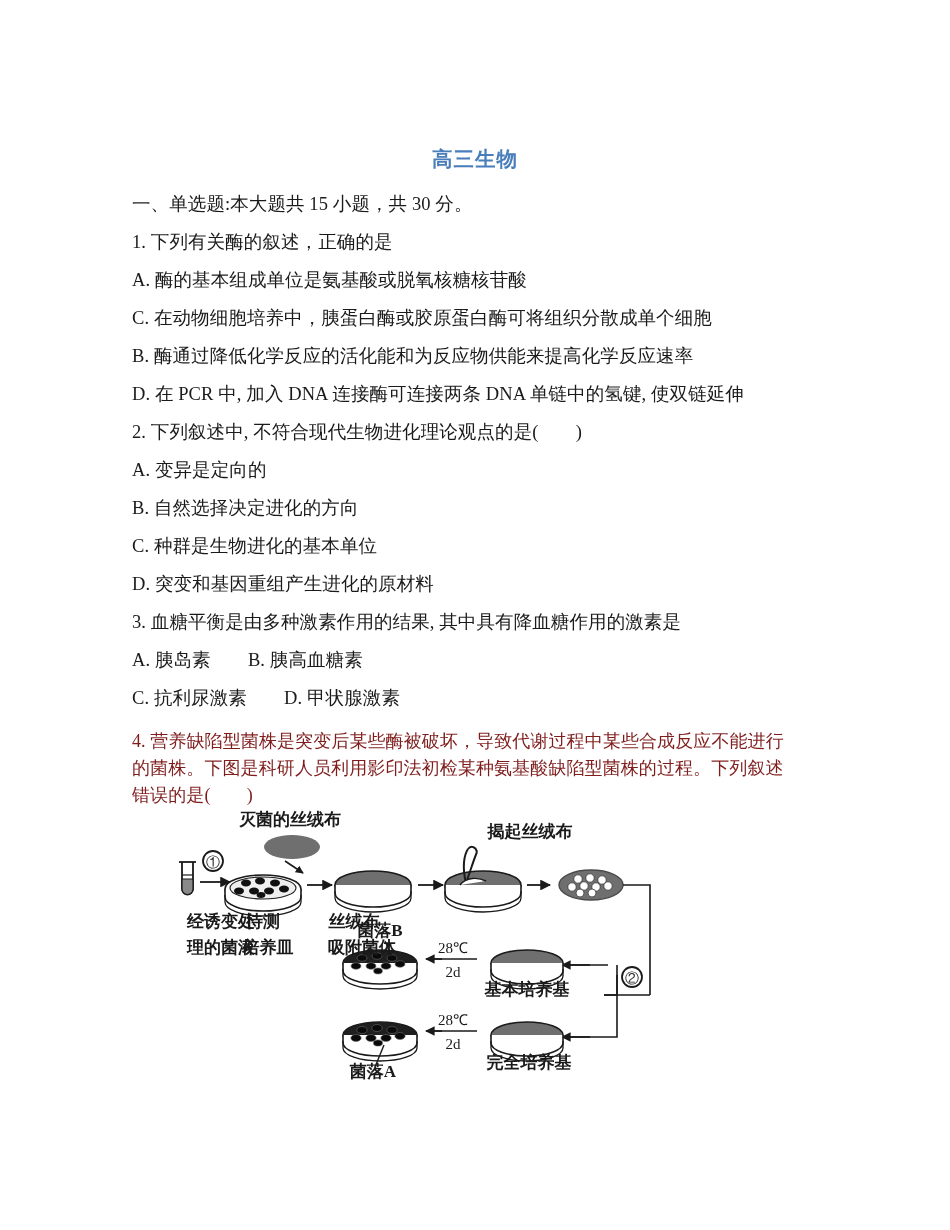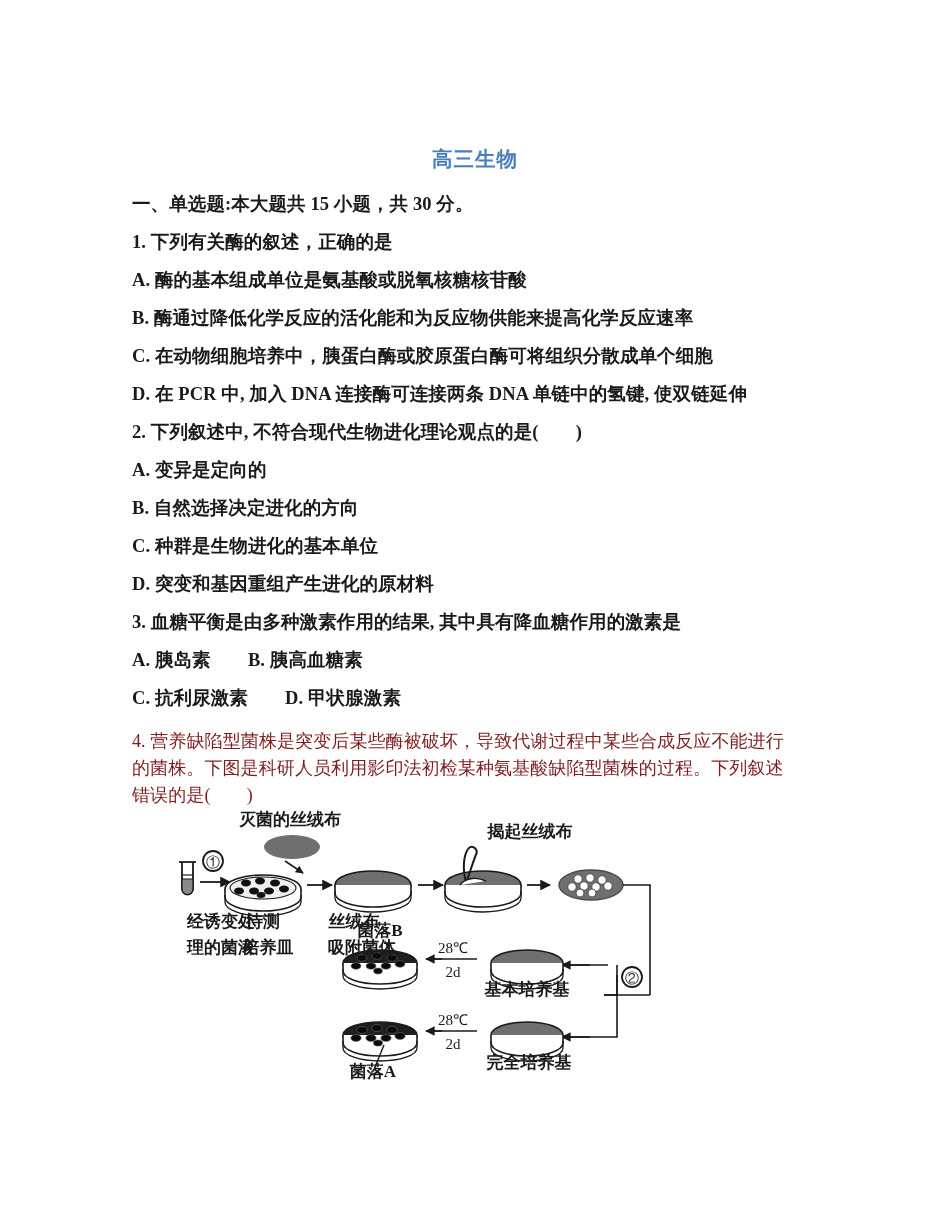--- a/index.html
+++ b/index.html
@@ -46,21 +46,20 @@
     top: 185px;
     width: 690px;
   }
 
   .line {
     font-size: 18.5px;
     line-height: 38px;
     white-space: nowrap;
     color: #1a1a1a;
     letter-spacing: 0.1px;
-    font-weight: bold;
   }
 
   .para {
     font-size: 18px;
     line-height: 27px;
     color: #7f1d1d;
     width: 700px;
     letter-spacing: 0.1px;
   }
 
@@ -81,22 +80,22 @@
 <div class="page">
 
   <div class="doc-title">高三生物</div>
 
   <div class="body-block">
 
     <div class="line">一、单选题:本大题共 15 小题，共 30 分。</div>
 
     <div class="line">1. 下列有关酶的叙述，正确的是</div>
     <div class="line">A. 酶的基本组成单位是氨基酸或脱氧核糖核苷酸</div>
+    <div class="line">C. 在动物细胞培养中，胰蛋白酶或胶原蛋白酶可将组织分散成单个细胞</div>
     <div class="line">B. 酶通过降低化学反应的活化能和为反应物供能来提高化学反应速率</div>
-    <div class="line">C. 在动物细胞培养中，胰蛋白酶或胶原蛋白酶可将组织分散成单个细胞</div>
     <div class="line">D. 在 PCR 中, 加入 DNA 连接酶可连接两条 DNA 单链中的氢键, 使双链延伸</div>
 
     <div class="line">2. 下列叙述中, 不符合现代生物进化理论观点的是(　　)</div>
     <div class="line">A. 变异是定向的</div>
     <div class="line">B. 自然选择决定进化的方向</div>
     <div class="line">C. 种群是生物进化的基本单位</div>
     <div class="line">D. 突变和基因重组产生进化的原材料</div>
 
     <div class="line">3. 血糖平衡是由多种激素作用的结果, 其中具有降血糖作用的激素是</div>
     <div class="line">A. 胰岛素　　B. 胰高血糖素</div>

